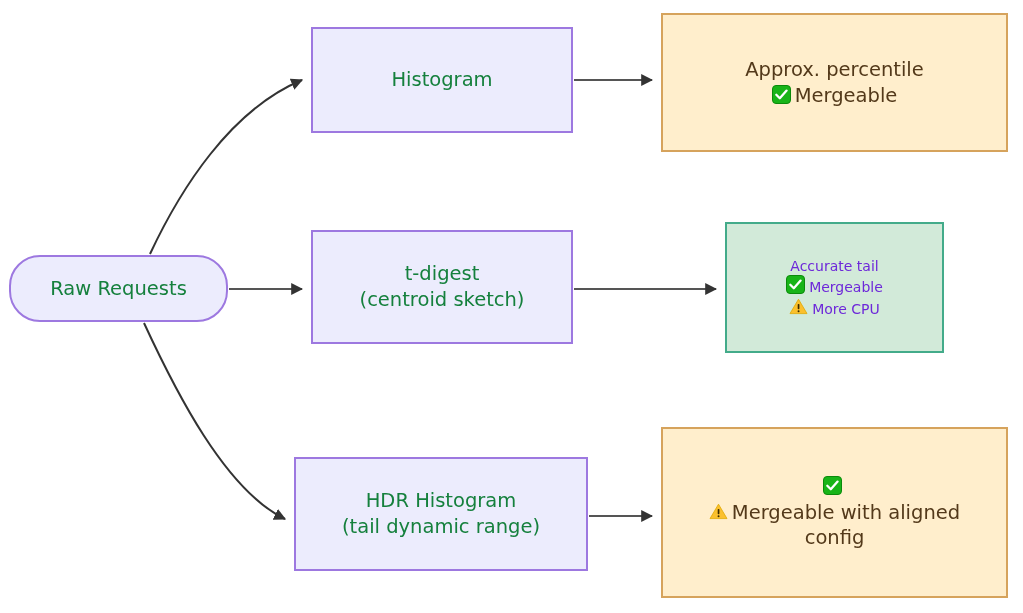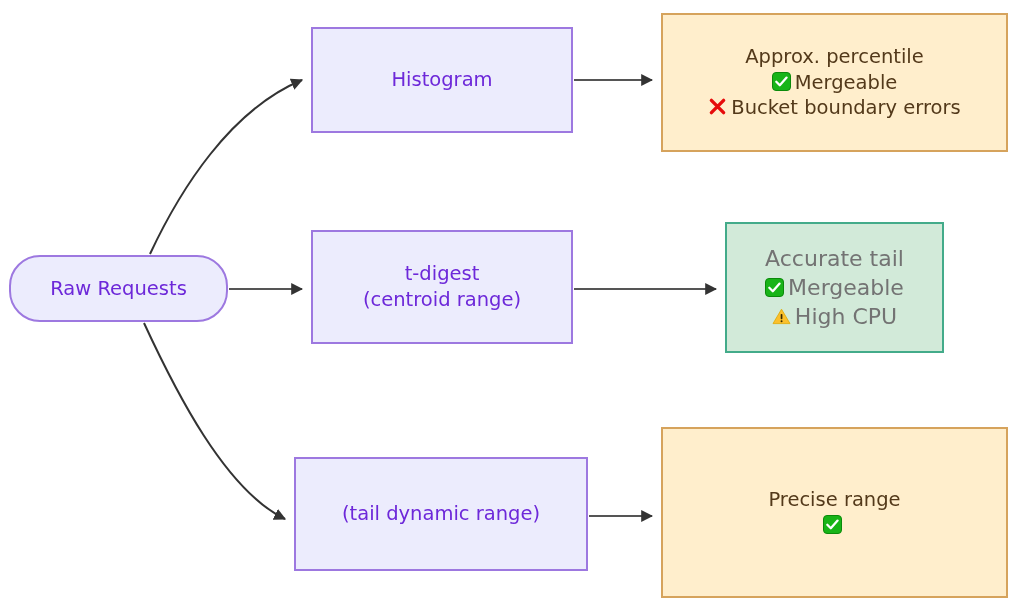--- a/index.html
+++ b/index.html
@@ -24,36 +24,36 @@
     align-items: center;
     justify-content: center;
     text-align: center;
     line-height: 1.32;
     white-space: nowrap;
   }
 
   .node.proc {
     background: #ececfd;
     border: 2px solid #9d78e0;
-    color: #6d28d9;
+    color: #15803d;
     font-size: 19.5px;
   }
 
   .node.note-yellow {
     background: #ffeecc;
     border: 2px solid #d6a35c;
     color: #53391a;
     font-size: 19.5px;
   }
 
   .node.note-green {
     background: #d2ead9;
     border: 2px solid #43ab8a;
-    color: #737373;
-    font-size: 22px;
+    color: #6d28d9;
+    font-size: 14px;
   }
 
   .line { display: block; }
   .line.wrapline { white-space: normal; }
 
   .ico {
     display: inline-block;
     vertical-align: -2px;
     margin-right: 4px;
   }
@@ -103,47 +103,41 @@
   <div class="node proc" id="raw-requests">
     <span class="line">Raw Requests</span>
   </div>
 
   <div class="node proc" id="histogram">
     <span class="line">Histogram</span>
   </div>
 
   <div class="node proc" id="tdigest">
     <span class="line">t-digest</span>
-    <span class="line">(centroid range)</span>
+    <span class="line">(centroid sketch)</span>
   </div>
 
   <div class="node proc" id="hdr">
+    <span class="line">HDR Histogram</span>
     <span class="line">(tail dynamic range)</span>
   </div>
 
   <div class="node note-yellow clip-host" id="note-hist">
     <div class="body">
       <span class="line">Approx. percentile</span>
 
       <span class="line">
         <span class="ico">
           <svg width="19" height="19" viewBox="0 0 19 19">
             <rect x="0.5" y="0.5" width="18" height="18" rx="3.5" fill="#18b418" stroke="#0b8a0b"></rect>
             <path d="M4.3 9.8 L7.8 13.3 L14.6 5.6" fill="none" stroke="#ffffff" stroke-width="2.3" stroke-linecap="round" stroke-linejoin="round"></path>
           </svg>
         </span><span>Mergeable</span>
       </span>
 
-      <span class="line">
-        <span class="ico">
-          <svg width="19" height="19" viewBox="0 0 19 19">
-            <path d="M3.4 3.4 L15.6 15.6 M15.6 3.4 L3.4 15.6" stroke="#e60b0b" stroke-width="3.4" stroke-linecap="round"></path>
-          </svg>
-        </span><span>Bucket boundary errors</span>
-      </span>
     </div>
   </div>
 
   <div class="node note-green clip-host" id="note-td">
     <div class="body">
       <span class="line">Accurate tail</span>
 
       <span class="line">
         <span class="ico">
           <svg width="19" height="19" viewBox="0 0 19 19">
@@ -153,34 +147,42 @@
         </span><span>Mergeable</span>
       </span>
 
       <span class="line">
         <span class="ico">
           <svg width="19" height="19" viewBox="0 0 19 19">
             <path d="M9.5 2.2 L18 16.6 L1 16.6 Z" fill="#fbc02d" stroke="#e0a800" stroke-width="0.8" stroke-linejoin="round"></path>
             <rect x="8.7" y="7.0" width="1.7" height="5.3" rx="0.7" fill="#3a2b00"></rect>
             <circle cx="9.55" cy="14.2" r="1.0" fill="#3a2b00"></circle>
           </svg>
-        </span><span>High CPU</span>
+        </span><span>More CPU</span>
       </span>
     </div>
   </div>
 
   <div class="node note-yellow clip-host" id="note-hdr">
     <div class="body">
-      <span class="line">Precise range</span>
 
       <span class="line">
         <span class="ico">
           <svg width="19" height="19" viewBox="0 0 19 19">
             <rect x="0.5" y="0.5" width="18" height="18" rx="3.5" fill="#18b418" stroke="#0b8a0b"></rect>
             <path d="M4.3 9.8 L7.8 13.3 L14.6 5.6" fill="none" stroke="#ffffff" stroke-width="2.3" stroke-linecap="round" stroke-linejoin="round"></path>
           </svg>
         </span>
       </span>
 
+      <span class="line wrapline">
+        <span class="ico">
+          <svg width="19" height="19" viewBox="0 0 19 19">
+            <path d="M9.5 2.2 L18 16.6 L1 16.6 Z" fill="#fbc02d" stroke="#e0a800" stroke-width="0.8" stroke-linejoin="round"></path>
+            <rect x="8.7" y="7.0" width="1.7" height="5.3" rx="0.7" fill="#3a2b00"></rect>
+            <circle cx="9.55" cy="14.2" r="1.0" fill="#3a2b00"></circle>
+          </svg>
+        </span><span>Mergeable with aligned config</span>
+      </span>
     </div>
   </div>
 
 </div>
 
 </body></html>

